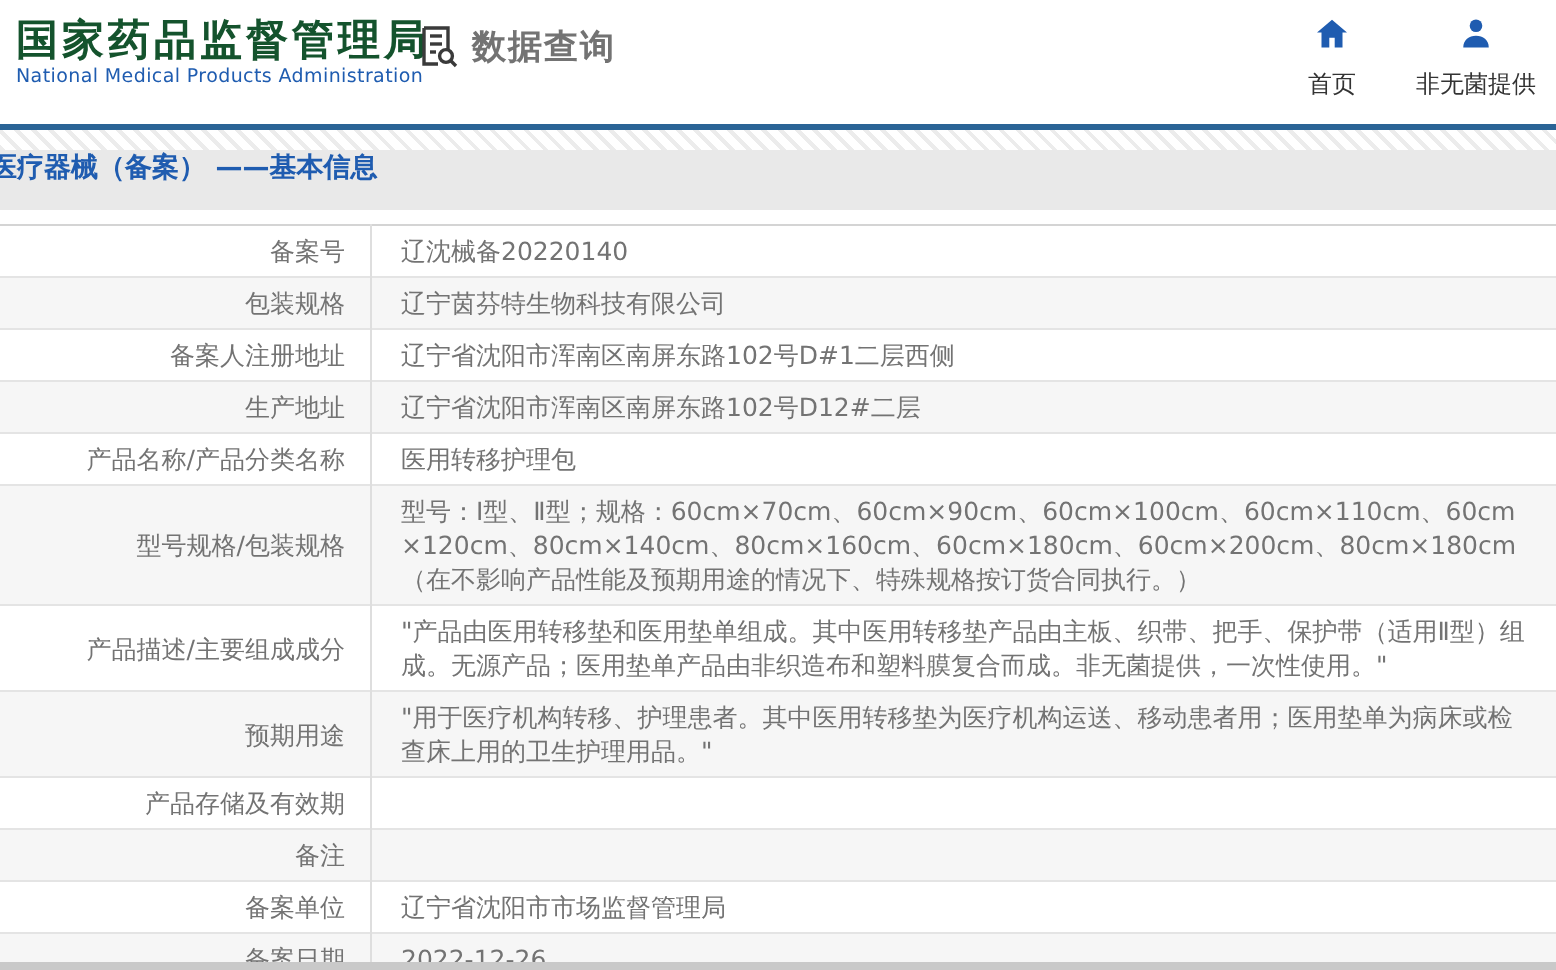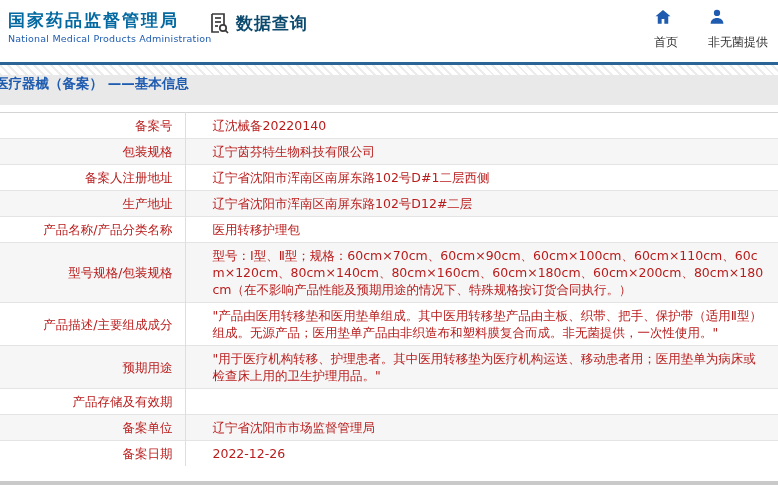--- a/index.html
+++ b/index.html
@@ -4,42 +4,42 @@
 <style>
   html,body { margin:0; padding:0; }
   body {
     width:778px; height:485px; overflow:hidden; position:relative;
     background:#ffffff;
     font-family:"DejaVu Sans","Liberation Sans",sans-serif;
   }
   
   .header { position:relative; height:62px; background:#fff; }
   .logo { position:absolute; left:8px; top:7px; cursor:pointer; }
-  .logo-title { color:#0369a1; font-size:17px; font-weight:bold; letter-spacing:2px; line-height:26px; }
+  .logo-title { color:#14532d; font-size:21px; font-weight:bold; letter-spacing:2px; line-height:26px; }
   .logo-sub { color:#1f5cb0; font-size:9.5px; margin-top:0; letter-spacing:0.2px; }
   .dq { position:absolute; left:207px; top:11px; display:flex; align-items:center; cursor:pointer; }
   .dq-icon { width:24px; height:24px; margin-right:5px; }
-  .dq-label { color:#0c4a6e; font-size:17px; font-weight:600; letter-spacing:1px; }
+  .dq-label { color:#737373; font-size:17px; font-weight:600; letter-spacing:1px; }
   .nav { position:absolute; right:10px; top:8px; display:flex; gap:30px; }
-  .nav-item { display:flex; flex-direction:column; cursor:pointer; }
+  .nav-item { display:flex; flex-direction:column; align-items:center; cursor:pointer; }
   .nav-item svg { width:18px; height:18px; }
   .nav-label { color:#333; font-size:12px; margin-top:4px; white-space:nowrap; }
   
   .divider { height:3px; background:#2a6496; }
   .hatch { height:10px; background:repeating-linear-gradient(45deg,#ececec 0 2px,#ffffff 2px 6px); }
   .crumbbar { height:30px; background:#e9e9e9; display:flex; align-items:flex-start; overflow:hidden; }
   .crumb { color:#1f5cb0; font-size:13.5px; font-weight:bold; margin-left:-5px; white-space:nowrap; }
   .gap { height:7px; background:#fff; }
   
   table.info { width:100%; border-collapse:collapse; border-top:1px solid #d4d4d4; table-layout:fixed; }
-  td { font-size:12.5px; color:#b91c1c; line-height:17px; padding:4px 0; height:17px;
+  td { font-size:12.5px; color:#737373; line-height:17px; padding:4px 0; height:17px;
        border-top:1px solid #e4e4e4; vertical-align:middle; word-break:break-all; }
   tr:first-child td { border-top:none; }
   td.lbl { width:185px; text-align:right; padding-right:12px; border-right:1px solid #dedede; box-sizing:border-box; }
-  td.val { padding-left:27px; padding-right:10px; }
+  td.val { padding-left:15px; padding-right:10px; }
   tbody tr:nth-child(even) td { background:#f6f6f6; }
   .bottom-strip { position:absolute; left:0; bottom:0; width:778px; height:4px; background:#c9c9c9; }
 </style>
 </head>
 <body>
 
 <div class="header">
   <div class="logo">
     <div class="logo-title">国家药品监督管理局</div>
     <div class="logo-sub">National Medical Products Administration</div>
@@ -120,20 +120,24 @@
     </tr>
     <tr>
       <td class="lbl">预期用途</td>
       <td class="val">"用于医疗机构转移、护理患者。其中医用转移垫为医疗机构运送、移动患者用；医用垫单为病床或检查床上用的卫生护理用品。"</td>
     </tr>
     <tr>
       <td class="lbl">产品存储及有效期</td>
       <td class="val"></td>
     </tr>
     <tr>
+      <td class="lbl">备注</td>
+      <td class="val"></td>
+    </tr>
+    <tr>
       <td class="lbl">备案单位</td>
       <td class="val">辽宁省沈阳市市场监督管理局</td>
     </tr>
     <tr>
       <td class="lbl">备案日期</td>
       <td class="val">2022-12-26</td>
     </tr>
 
   </tbody>
 </table>

